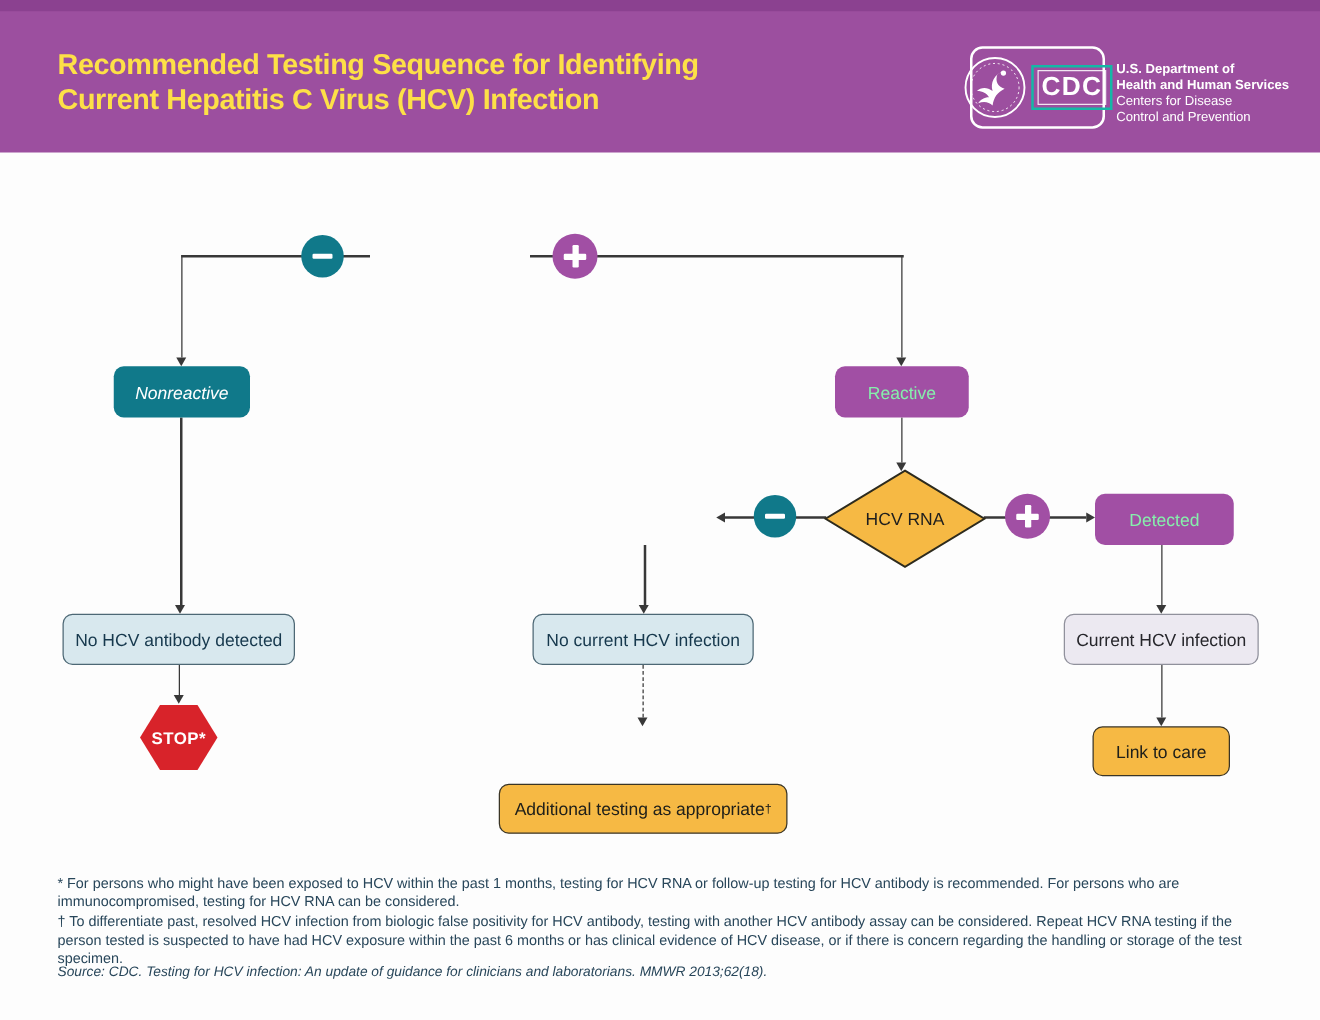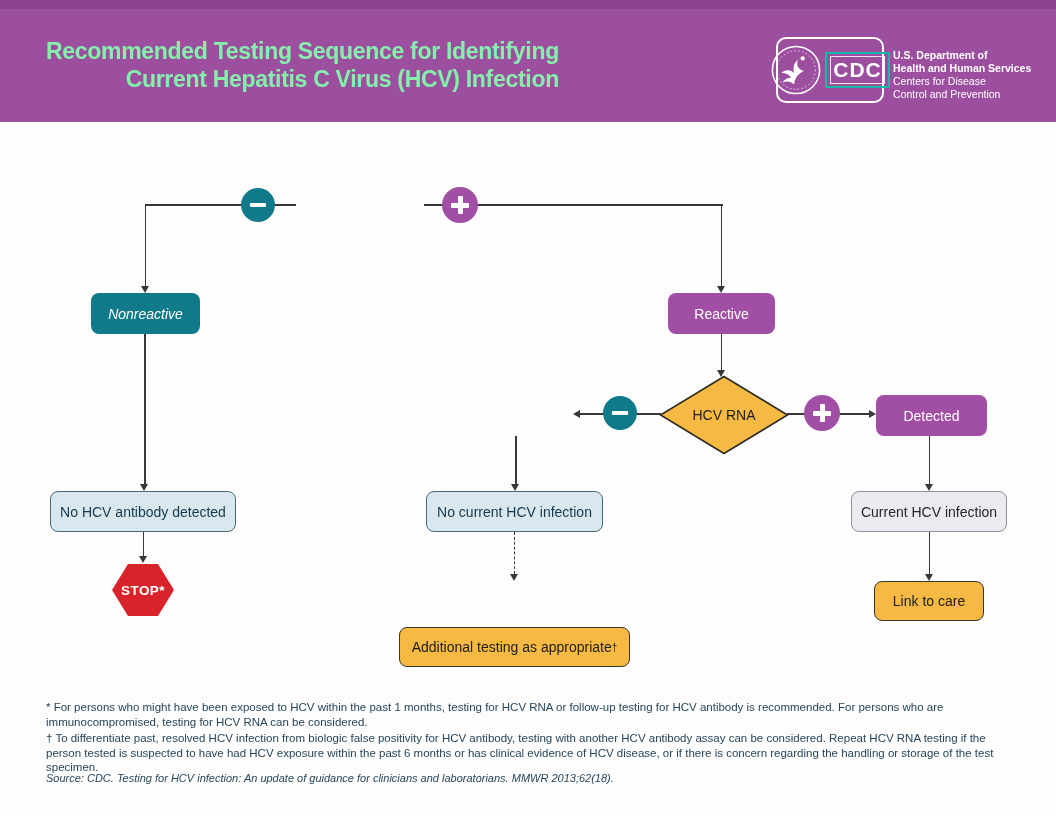--- a/index.html
+++ b/index.html
@@ -3,36 +3,36 @@
 <meta charset="utf-8">
 <style>
   html,body{margin:0;padding:0;background:#ffffff;}
   #page{
     position:relative;width:1056px;height:816px;background:#fdfdfd;overflow:hidden;
     font-family:"Liberation Sans","DejaVu Sans",sans-serif;
   }
   
   .header{position:absolute;left:0;top:0;width:1056px;height:122px;background:#9c4f9f;}
   .header-topstrip{position:absolute;left:0;top:0;width:1056px;height:9px;background:#8b4190;}
-  .title{position:absolute;left:46px;top:37px;color:#86efac;font-weight:bold;
-    font-size:23px;line-height:28px;letter-spacing:-0.3px;text-align:right;}
+  .title{position:absolute;left:46px;top:37px;color:#fde047;font-weight:bold;
+    font-size:23px;line-height:28px;letter-spacing:-0.3px;}
   .logo-box{position:absolute;left:776px;top:37px;width:108px;height:66px;
     border:2px solid #ffffff;border-radius:10px;display:flex;align-items:center;
     justify-content:center;gap:3px;box-sizing:border-box;}
   .eagle{width:52px;height:52px;flex:0 0 auto;}
   .cdc-frame{border:2px solid #14b8a6;padding:2px 3px;}
   .cdc-frame-inner{border:1px solid rgba(255,255,255,0.85);padding:0 2px;
     color:#ffffff;font-weight:bold;font-size:21px;letter-spacing:1px;line-height:26px;}
   .dept{position:absolute;left:893px;top:49px;color:#ffffff;font-size:10.5px;line-height:13px;}
   .dept .b{font-weight:bold;}
   
   .node{position:absolute;display:flex;align-items:center;justify-content:center;
     text-align:center;box-sizing:border-box;border-radius:8px;font-size:14px;}
   .teal-box{background:#10798a;color:#ffffff;}
-  .purple-box{background:#a14fa4;color:#ffffff;}
+  .purple-box{background:#a14fa4;color:#86efac;}
   .lightblue-box{background:#d8e8ee;border:1.5px solid #4d6875;color:#16384d;}
   .lavender-box{background:#ece9f1;border:1.5px solid #90919c;color:#26262b;}
   .yellow-box{background:#f6b944;border:1.5px solid #3a3526;color:#20201a;}
   
   .hline{position:absolute;height:1.5px;background:#383838;}
   .vline{position:absolute;width:1.5px;background:#383838;}
   .vline-dashed{position:absolute;width:0;border-left:1.5px dashed #383838;}
   .arr-down{position:absolute;width:0;height:0;border-left:4.5px solid transparent;
     border-right:4.5px solid transparent;border-top:7px solid #383838;}
   .arr-left{position:absolute;width:0;height:0;border-top:4.5px solid transparent;

